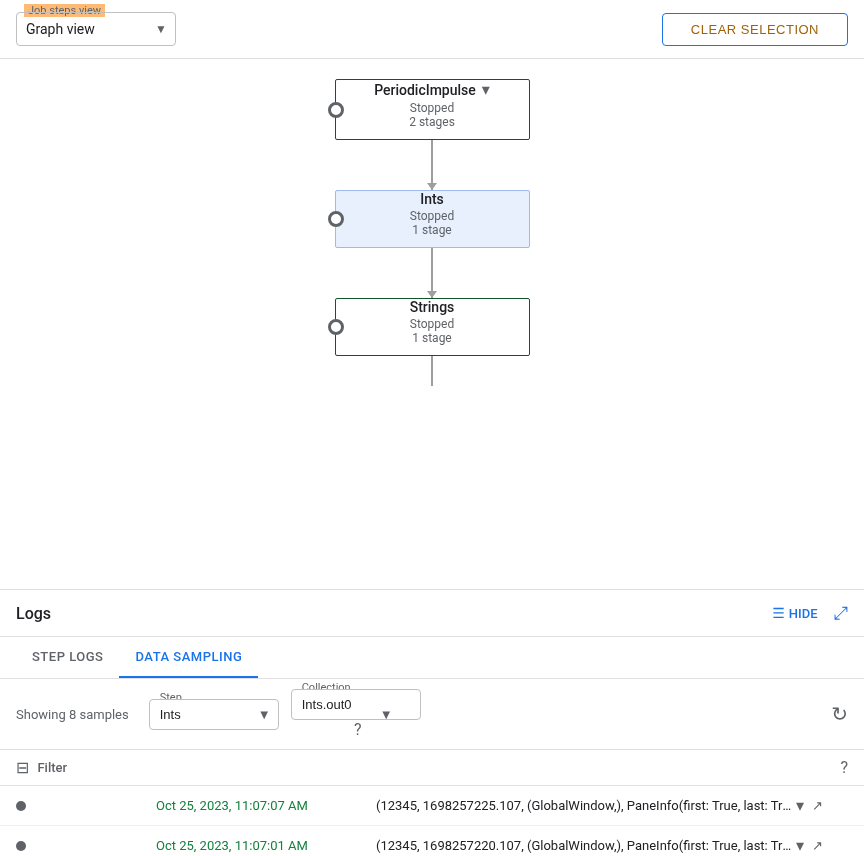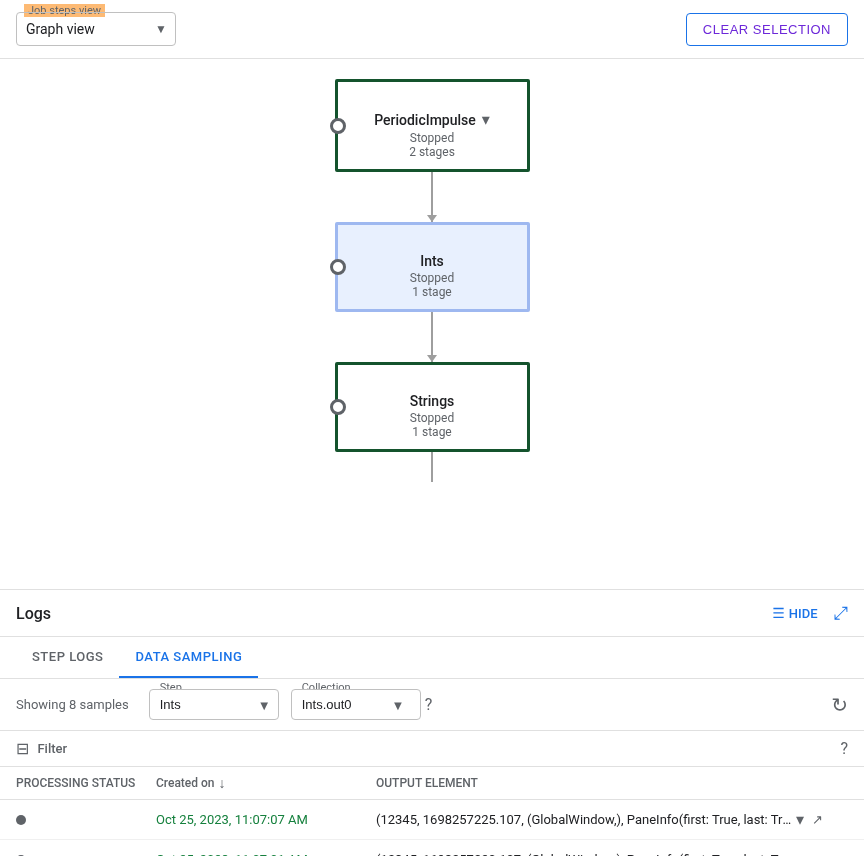--- a/index.html
+++ b/index.html
@@ -47,23 +47,23 @@
     .select-arrow {
       position: absolute;
       right: 8px;
       top: 50%;
       transform: translateY(-50%);
       font-size: 12px;
       color: #5f6368;
     }
     .clear-selection-btn {
       border: 1px solid #1a73e8;
-      color: #6d28d9;
+      color: #a16207;
       background: transparent;
-      padding: 8px 16px;
+      padding: 8px 28px;
       border-radius: 4px;
       font-size: 13px;
       font-weight: 500;
       cursor: pointer;
       letter-spacing: 0.5px;
     }
 
     
     .graph-area {
       position: relative;
@@ -73,28 +73,28 @@
       display: flex;
       align-items: flex-start;
       justify-content: center;
     }
     .graph-canvas {
       position: relative;
       width: 500px;
       padding-top: 20px;
     }
     .node {
-      border: 3px solid #14532d;
+      border: 1px solid #14532d;
       border-radius: 2px;
       background: #fff;
       position: relative;
       margin: 0 auto;
       width: 195px;
       text-align: center;
-      padding: 28px 14px 10px 14px;
+      padding: 0 14px 10px 14px;
     }
     .node.selected {
       background: #e8f0fe;
       border-color: #9eb8f0;
     }
     .node-title {
       font-size: 14px;
       font-weight: 500;
       color: #202124;
       display: flex;
@@ -400,46 +400,38 @@
       <div style="position:relative;">
         <select class="field-select">
           <option>Ints</option>
         </select>
         <span class="field-select-arrow">▼</span>
       </div>
     </div>
 
     <div class="field-wrapper">
       <span class="field-label">Collection</span>
-      <div style="position:relative;display:flex;align-items:center;">
+      <div style="position:relative;display:flex;align-items:center;flex-direction:column;">
         <select class="field-select">
           <option>Ints.out0</option>
         </select>
         <span class="field-select-arrow" style="right:28px;">▼</span>
         <span class="help-circle">?</span>
       </div>
     </div>
 
     <span class="refresh-btn">↻</span>
   </div>
 
   <div class="filter-row">
     <span class="filter-icon">⊟</span>
     <span class="filter-label">Filter</span>
     <span class="filter-help">?</span>
   </div>
 
-  <div class="table-header">
-    <div class="col-status">Processing status</div>
-    <div class="col-created">
-      <span>Created on</span>
-      <span class="sort-icon">↓</span>
-    </div>
-    <div class="col-output">Output element</div>
-  </div>
 
   <div id="table-body">
       <div class="table-row">
     <div class="cell-status">
       <span class="status-dot"></span>
     </div>
     <div class="cell-created">Oct 25, 2023, 11:07:07 AM</div>
     <div class="cell-output" style="flex:1;overflow:hidden;text-overflow:ellipsis;white-space:nowrap;">(12345, 1698257225.107, (GlobalWindow,), PaneInfo(first: True, last: True, timing...</div>
     <div class="row-actions">
       <span class="row-expand-btn">▾</span>

